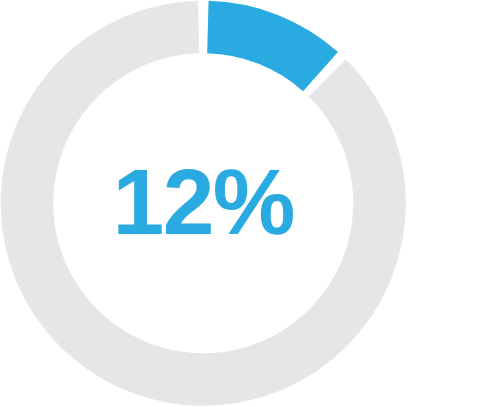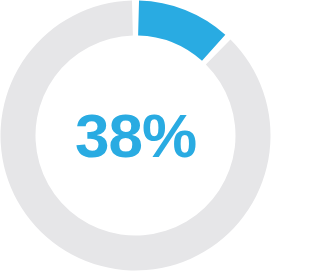--- a/index.html
+++ b/index.html
@@ -53,16 +53,16 @@
 <div id="donut-progress-widget">
 
   <svg width="271" height="271" viewBox="0 0 271 271">
 
     <path fill="#E6E6E8" fill-rule="evenodd" d="M 230.46 39.54 A 135 135 0 1 1 131.97 0.55 L 132.88 35.53 A 100 100 0 1 0 205.84 64.42 Z"></path>
 
     <path fill="#29ABE2" fill-rule="evenodd" d="M 139.03 0.55 A 135 135 0 0 1 225.31 34.70 L 202.02 60.84 A 100 100 0 0 0 138.12 35.53 Z"></path>
   </svg>
 
   <div class="center-label">
-    <span class="center-label-text">38%</span>
+    <span class="center-label-text">12%</span>
   </div>
 
 </div>
 
 </body></html>

